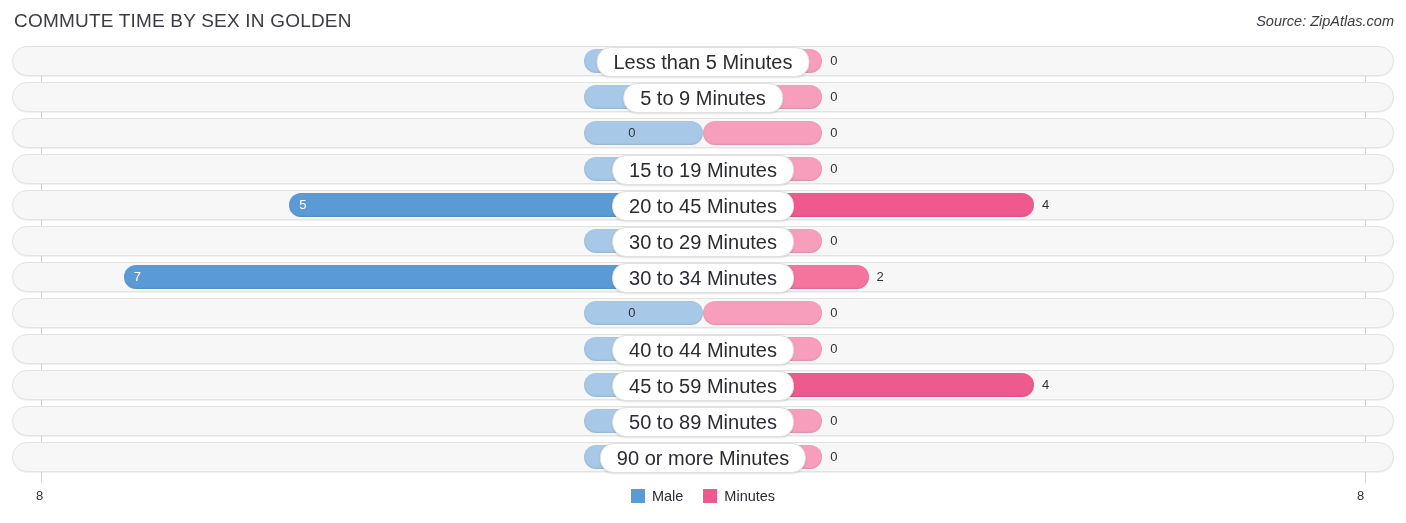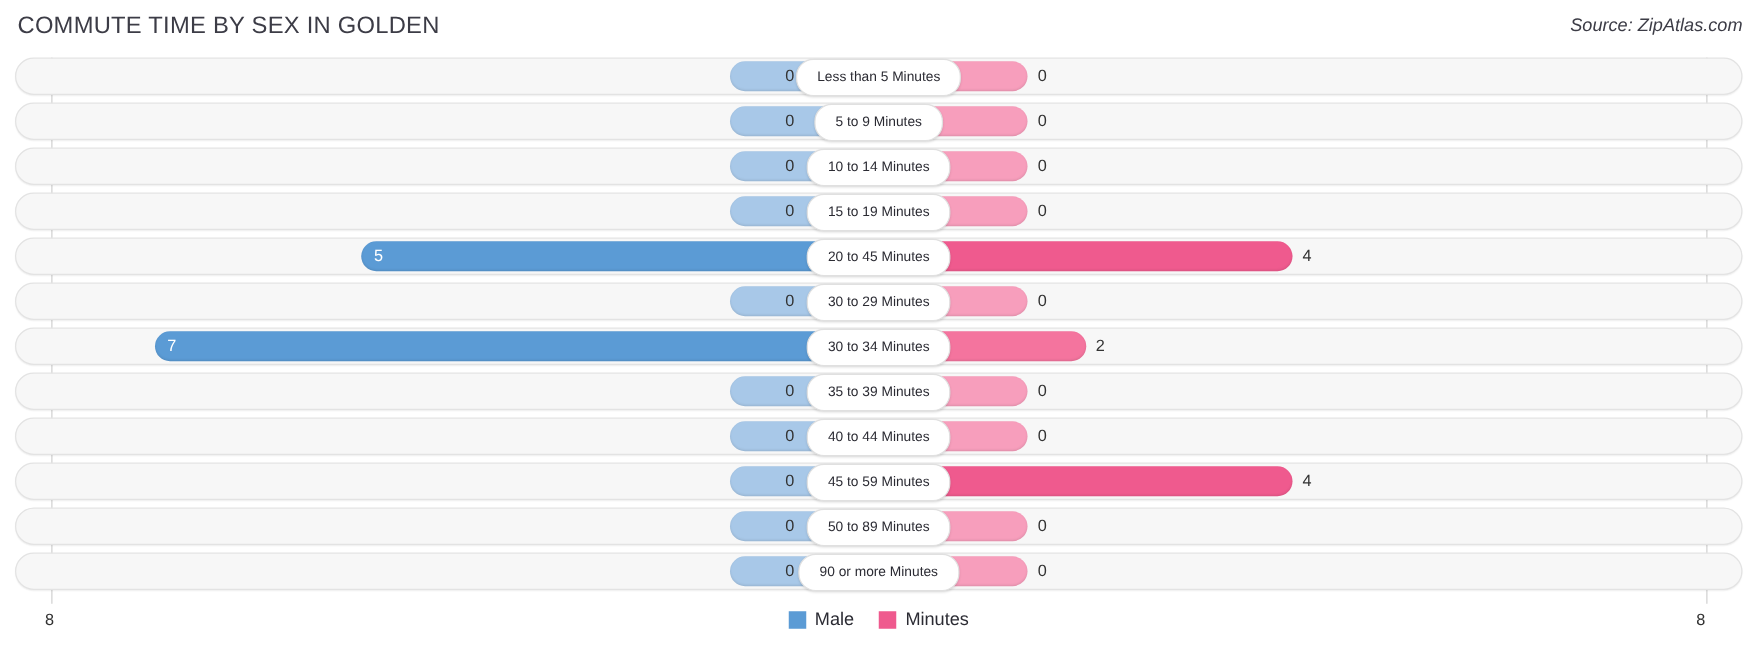--- a/index.html
+++ b/index.html
@@ -166,21 +166,21 @@
     position: absolute;
     left: 50%;
     top: 1px;
     transform: translateX(-50%);
     height: 28px;
     line-height: 28px;
     padding: 0 16px;
     background: #ffffff;
     border: 1px solid #e0e0e0;
     border-radius: 14px;
-    font-size: 11px;
+    font-size: 20px;
     color: #2b2b33;
     white-space: nowrap;
     box-shadow: 0 1px 2px rgba(0,0,0,0.12);
     z-index: 5;
   }
 
   
   .footer {
     position: absolute;
     left: 0;
@@ -267,21 +267,20 @@
         <div class="bars">
           <div class="half left">
             <div class="bar male zero" style="width: 18%;"></div>
             <div class="val-out male-out" style="right: 9%; margin-right: 8px; top: 0px;">0</div>
           </div>
           <div class="half right">
             <div class="bar female zero" style="width: 18%;"></div>
             <div class="val-out female-out" style="left: 18%; margin-left: 8px; top: 0px;">0</div>
           </div>
         </div>
-        <div class="label-pill">10 to 14 Minutes</div>
       </div>
       <div class="row">
         <div class="track"></div>
         <div class="bars">
           <div class="half left">
             <div class="bar male zero" style="width: 18%;"></div>
             <div class="val-out male-out" style="right: 9%; margin-right: 8px; top: 0px;">0</div>
           </div>
           <div class="half right">
             <div class="bar female zero" style="width: 18%;"></div>
@@ -337,21 +336,20 @@
         <div class="bars">
           <div class="half left">
             <div class="bar male zero" style="width: 18%;"></div>
             <div class="val-out male-out" style="right: 9%; margin-right: 8px; top: 0px;">0</div>
           </div>
           <div class="half right">
             <div class="bar female zero" style="width: 18%;"></div>
             <div class="val-out female-out" style="left: 18%; margin-left: 8px; top: 0px;">0</div>
           </div>
         </div>
-        <div class="label-pill">35 to 39 Minutes</div>
       </div>
       <div class="row">
         <div class="track"></div>
         <div class="bars">
           <div class="half left">
             <div class="bar male zero" style="width: 18%;"></div>
             <div class="val-out male-out" style="right: 9%; margin-right: 8px; top: 0px;">0</div>
           </div>
           <div class="half right">
             <div class="bar female zero" style="width: 18%;"></div>

